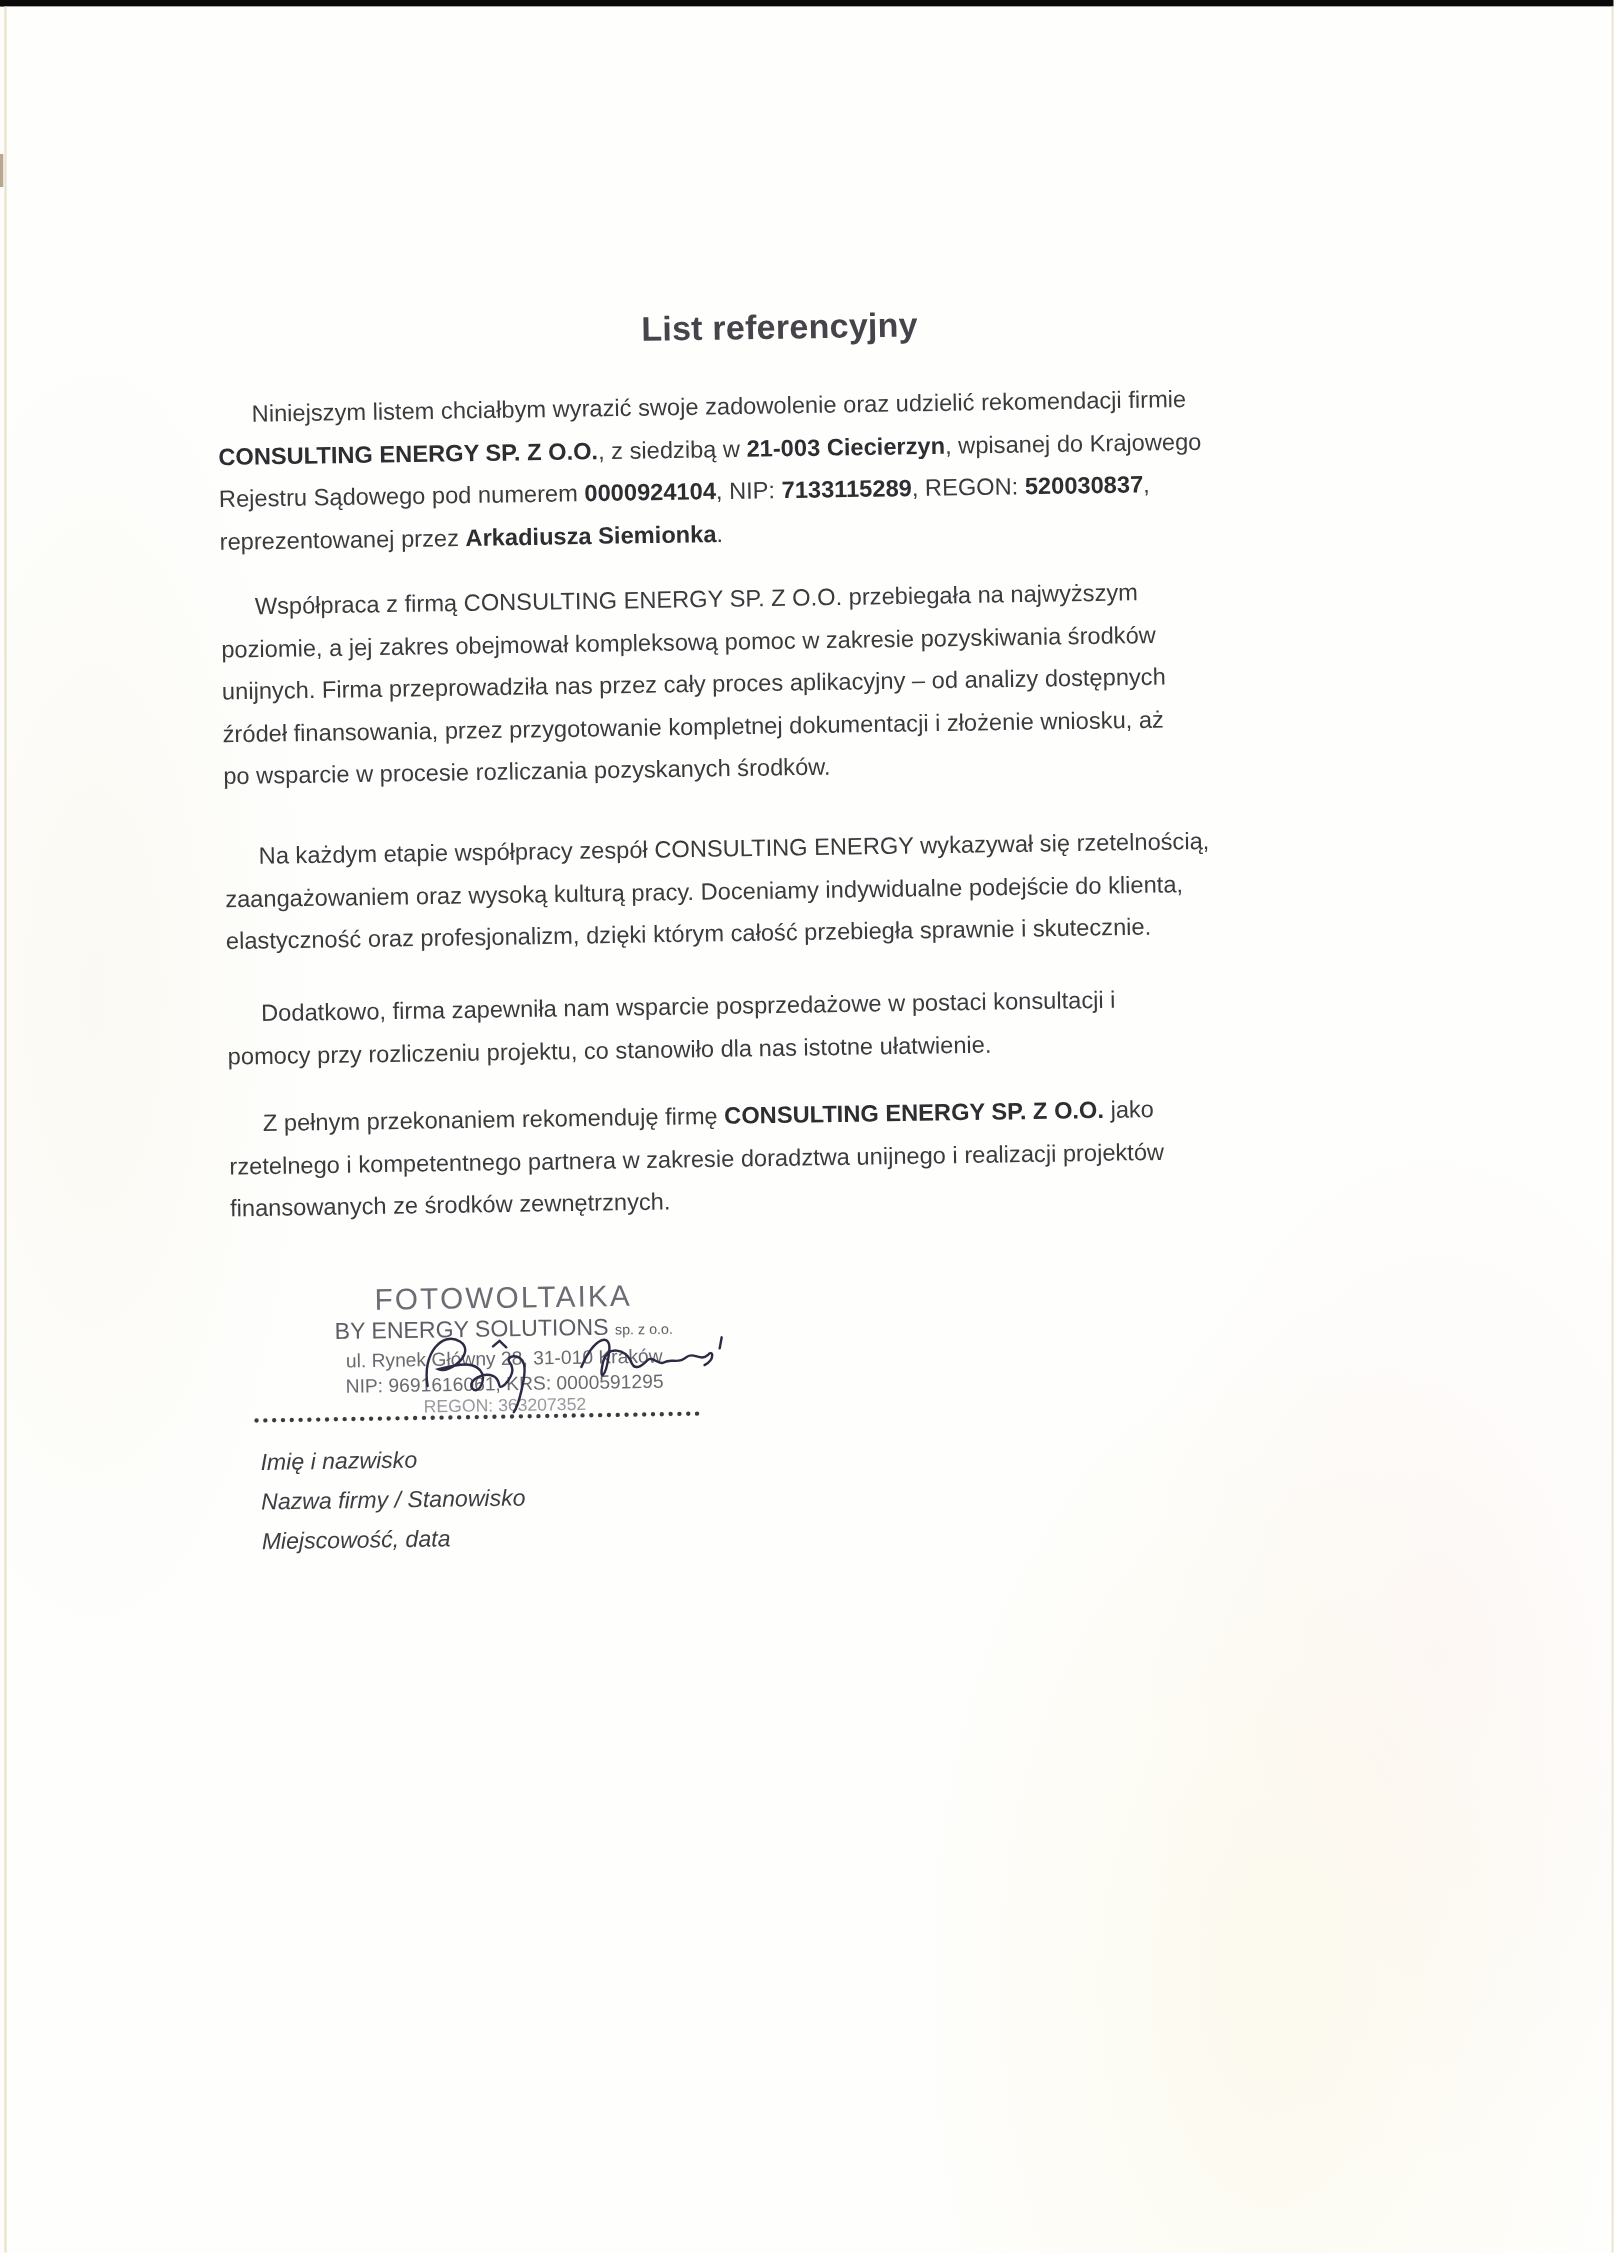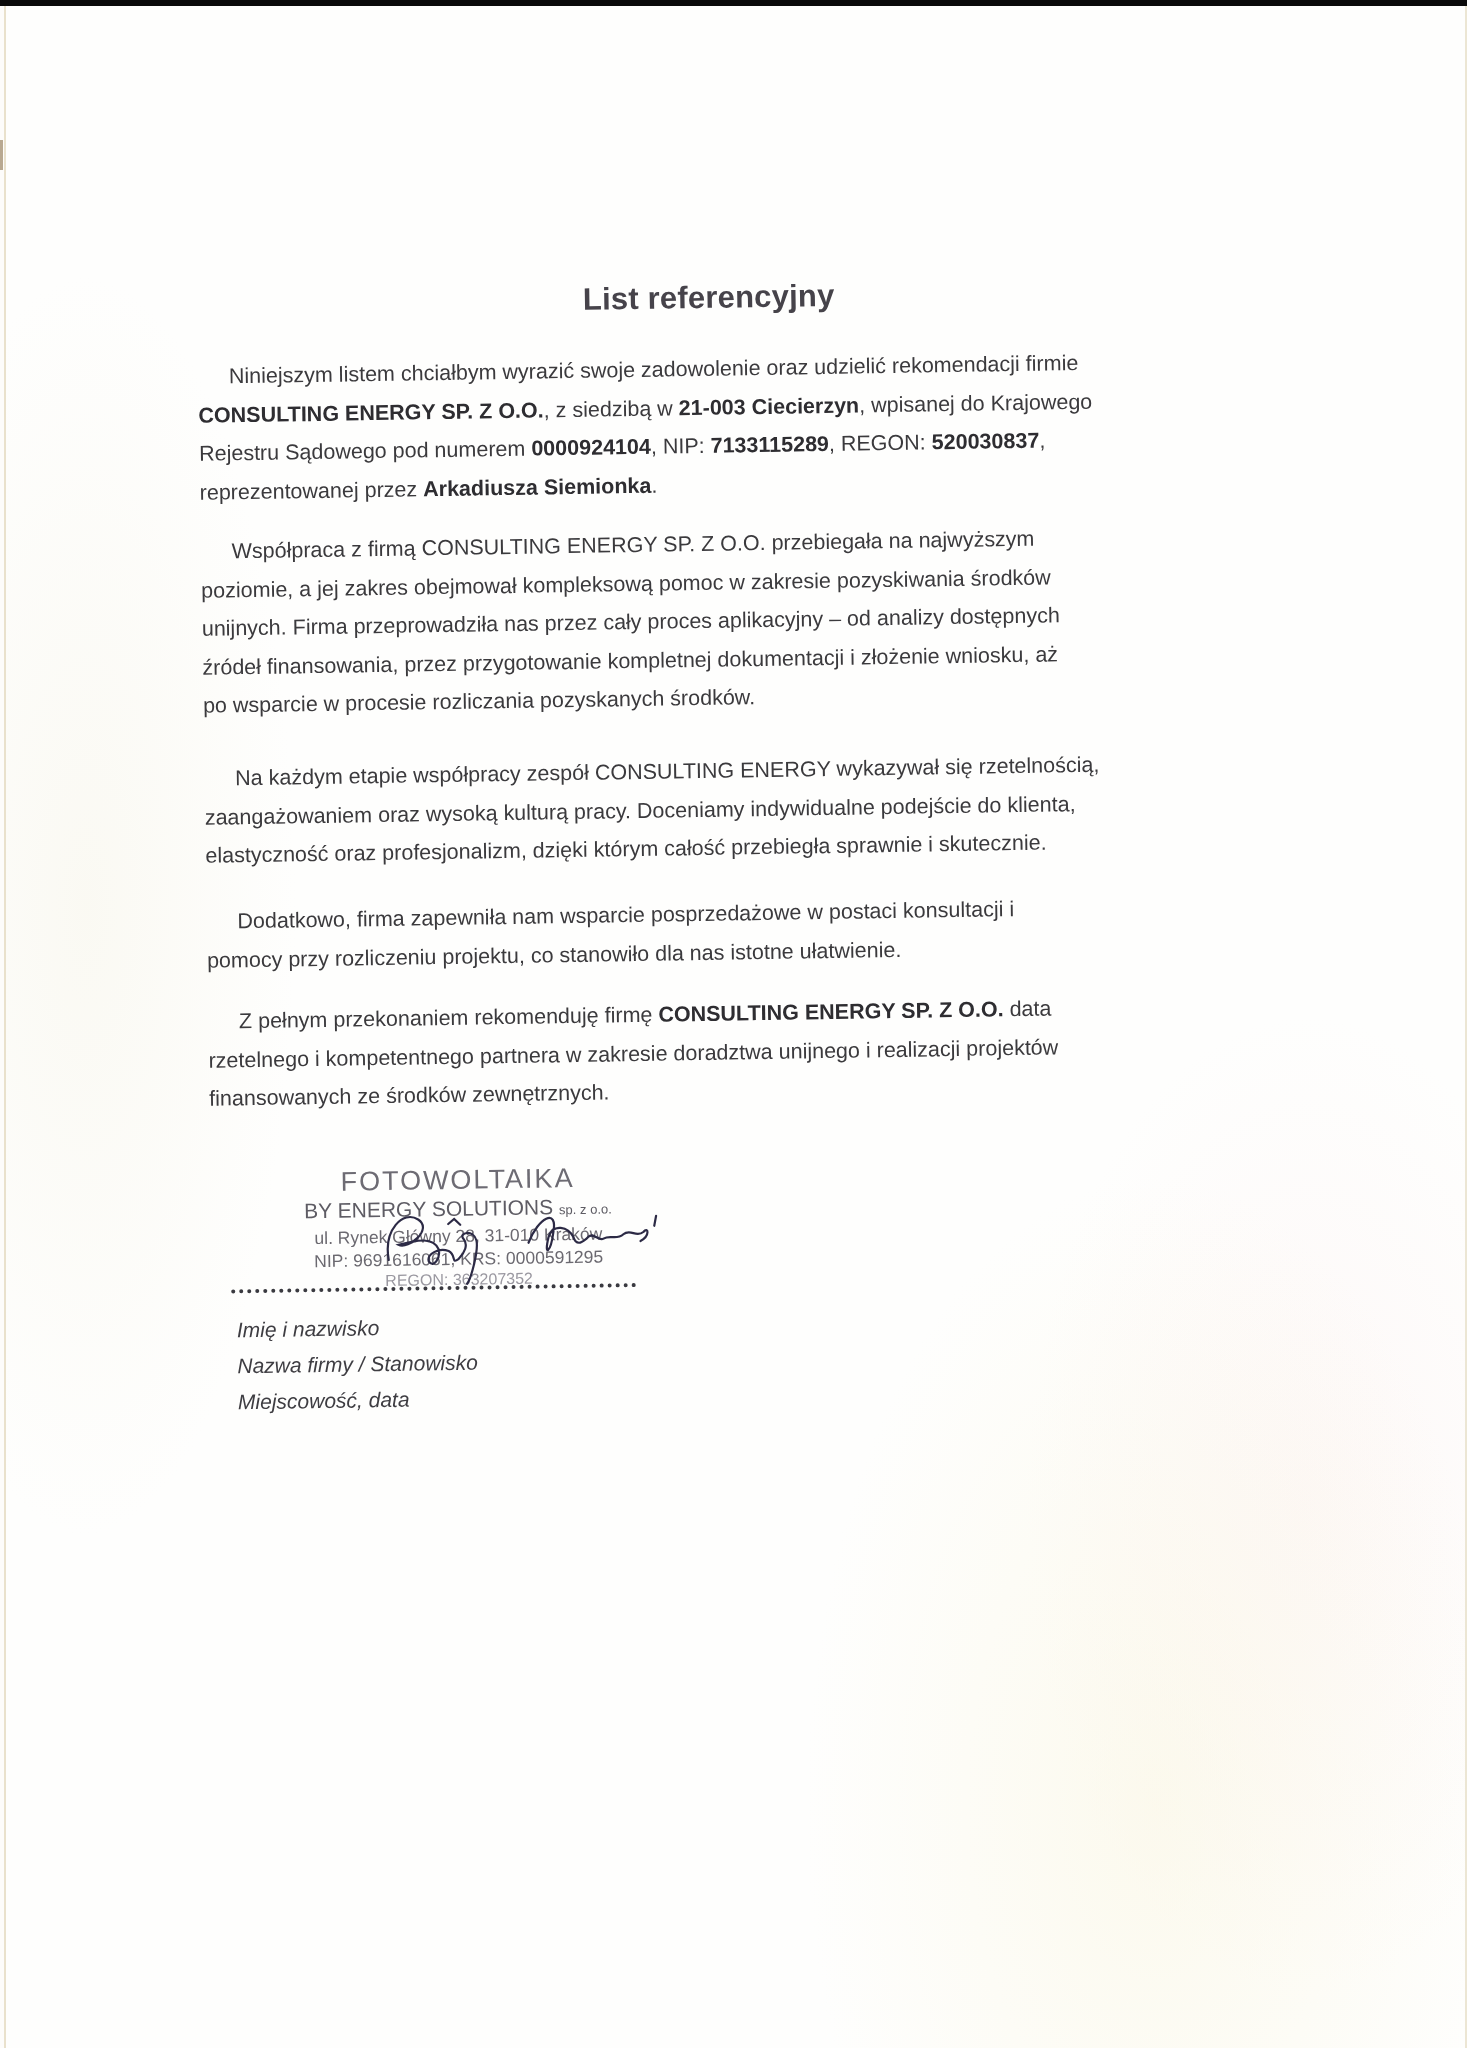--- a/index.html
+++ b/index.html
@@ -176,21 +176,21 @@
   <div class="para p3">
       <span class="line indent"><span>Na każdym etapie współpracy zespół CONSULTING ENERGY wykazywał się rzetelnością,</span></span>
       <span class="line"><span>zaangażowaniem oraz wysoką kulturą pracy. Doceniamy indywidualne podejście do klienta,</span></span>
       <span class="line"><span>elastyczność oraz profesjonalizm, dzięki którym całość przebiegła sprawnie i skutecznie.</span></span>
     </div>
   <div class="para p4">
       <span class="line indent"><span>Dodatkowo, firma zapewniła nam wsparcie posprzedażowe w postaci konsultacji i</span></span>
       <span class="line"><span>pomocy przy rozliczeniu projektu, co stanowiło dla nas istotne ułatwienie.</span></span>
     </div>
   <div class="para p5">
-      <span class="line indent"><span>Z pełnym przekonaniem rekomenduję firmę </span><b>CONSULTING ENERGY SP. Z O.O.</b><span> data</span></span>
+      <span class="line indent"><span>Z pełnym przekonaniem rekomenduję firmę </span><b>CONSULTING ENERGY SP. Z O.O.</b><span> jako</span></span>
       <span class="line"><span>rzetelnego i kompetentnego partnera w zakresie doradztwa unijnego i realizacji projektów</span></span>
       <span class="line"><span>finansowanych ze środków zewnętrznych.</span></span>
     </div>
 
   <div class="stamp">
     <div class="s-name">FOTOWOLTAIKA</div>
     <div class="s-sub">
       <span>BY ENERGY SOLUTIONS</span>
       <small>sp. z o.o.</small>
     </div>

